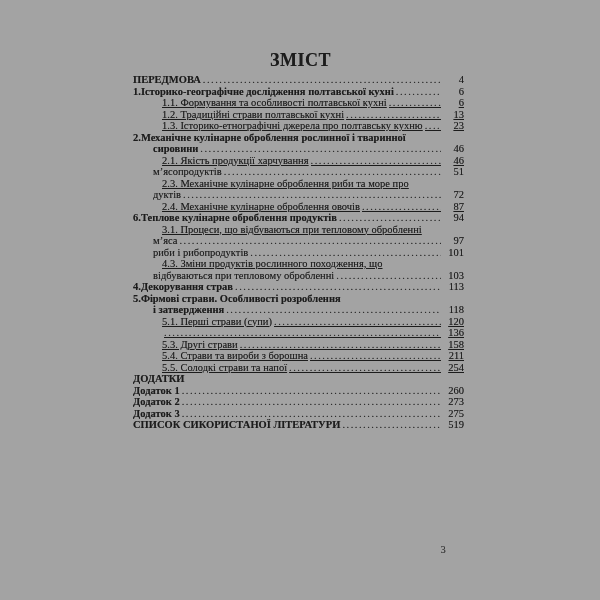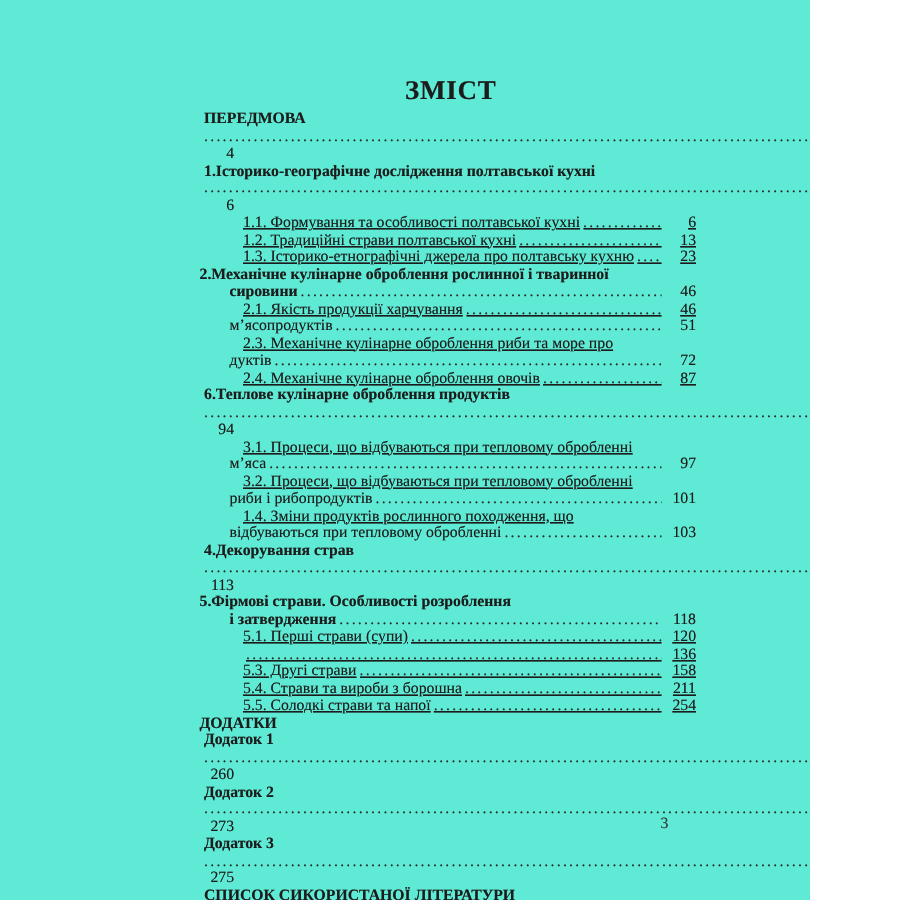--- a/index.html
+++ b/index.html
@@ -3,22 +3,22 @@
 <meta charset="utf-8">
 <style>
   html, body { margin: 0; padding: 0; }
   body {
     width: 600px; height: 600px;
     background: #ffffff;
     font-family: "Liberation Serif", serif;
   }
   .page {
     position: relative;
-    width: 540px; height: 600px;
-    background: #5eead4;
+    width: 600px; height: 600px;
+    background: #a3a3a3;
     color: #1c1c1c;
     overflow: hidden;
     text-shadow: 0 0 0.4px rgba(40,40,40,0.55);
   }
   .toc-title {
     position: absolute;
     top: 50px; left: 135px; width: 331px;
     margin: 0;
     text-align: center;
     font-size: 18px;
@@ -30,21 +30,21 @@
     top: 74px; left: 133px; width: 331px;
     font-size: 10.5px;
     line-height: 11.5px;
   }
   .toc-line {
     display: flex;
     align-items: baseline;
     white-space: nowrap;
   }
   .toc-line.bold { font-weight: bold; }
-  .indent-0 { padding-left: 0; flex-direction: column; }
+  .indent-0 { padding-left: 0; }
   .indent-1 { padding-left: 20px; }
   .indent-2 { padding-left: 29px; text-decoration: underline; }
   .t-text { flex: 0 0 auto; }
   .t-dots {
     flex: 1 1 auto;
     overflow: hidden;
     letter-spacing: 1.5px;
     margin-left: 2px;
     font-weight: normal;
     color: #2a2a2a;
@@ -152,33 +152,29 @@
     <span class="t-text">3.1. Процеси, що відбуваються при тепловому обробленні</span>
 
   </div>
 
   <div class="toc-line indent-1">
     <span class="t-text">м’яса</span>
     <span class="t-dots">....................................................................................................................................................................................</span>
     <span class="t-page">97</span>
   </div>
 
-  <div class="toc-line indent-2">
-    <span class="t-text">3.2. Процеси, що відбуваються при тепловому обробленні</span>
-
-  </div>
 
   <div class="toc-line indent-1">
     <span class="t-text">риби і рибопродуктів</span>
     <span class="t-dots">....................................................................................................................................................................................</span>
     <span class="t-page">101</span>
   </div>
 
   <div class="toc-line indent-2">
-    <span class="t-text">1.4. Зміни продуктів рослинного походження, що</span>
+    <span class="t-text">4.3. Зміни продуктів рослинного походження, що</span>
 
   </div>
 
   <div class="toc-line indent-1">
     <span class="t-text">відбуваються при тепловому обробленні</span>
     <span class="t-dots">....................................................................................................................................................................................</span>
     <span class="t-page">103</span>
   </div>
 
   <div class="toc-line indent-0 bold">

